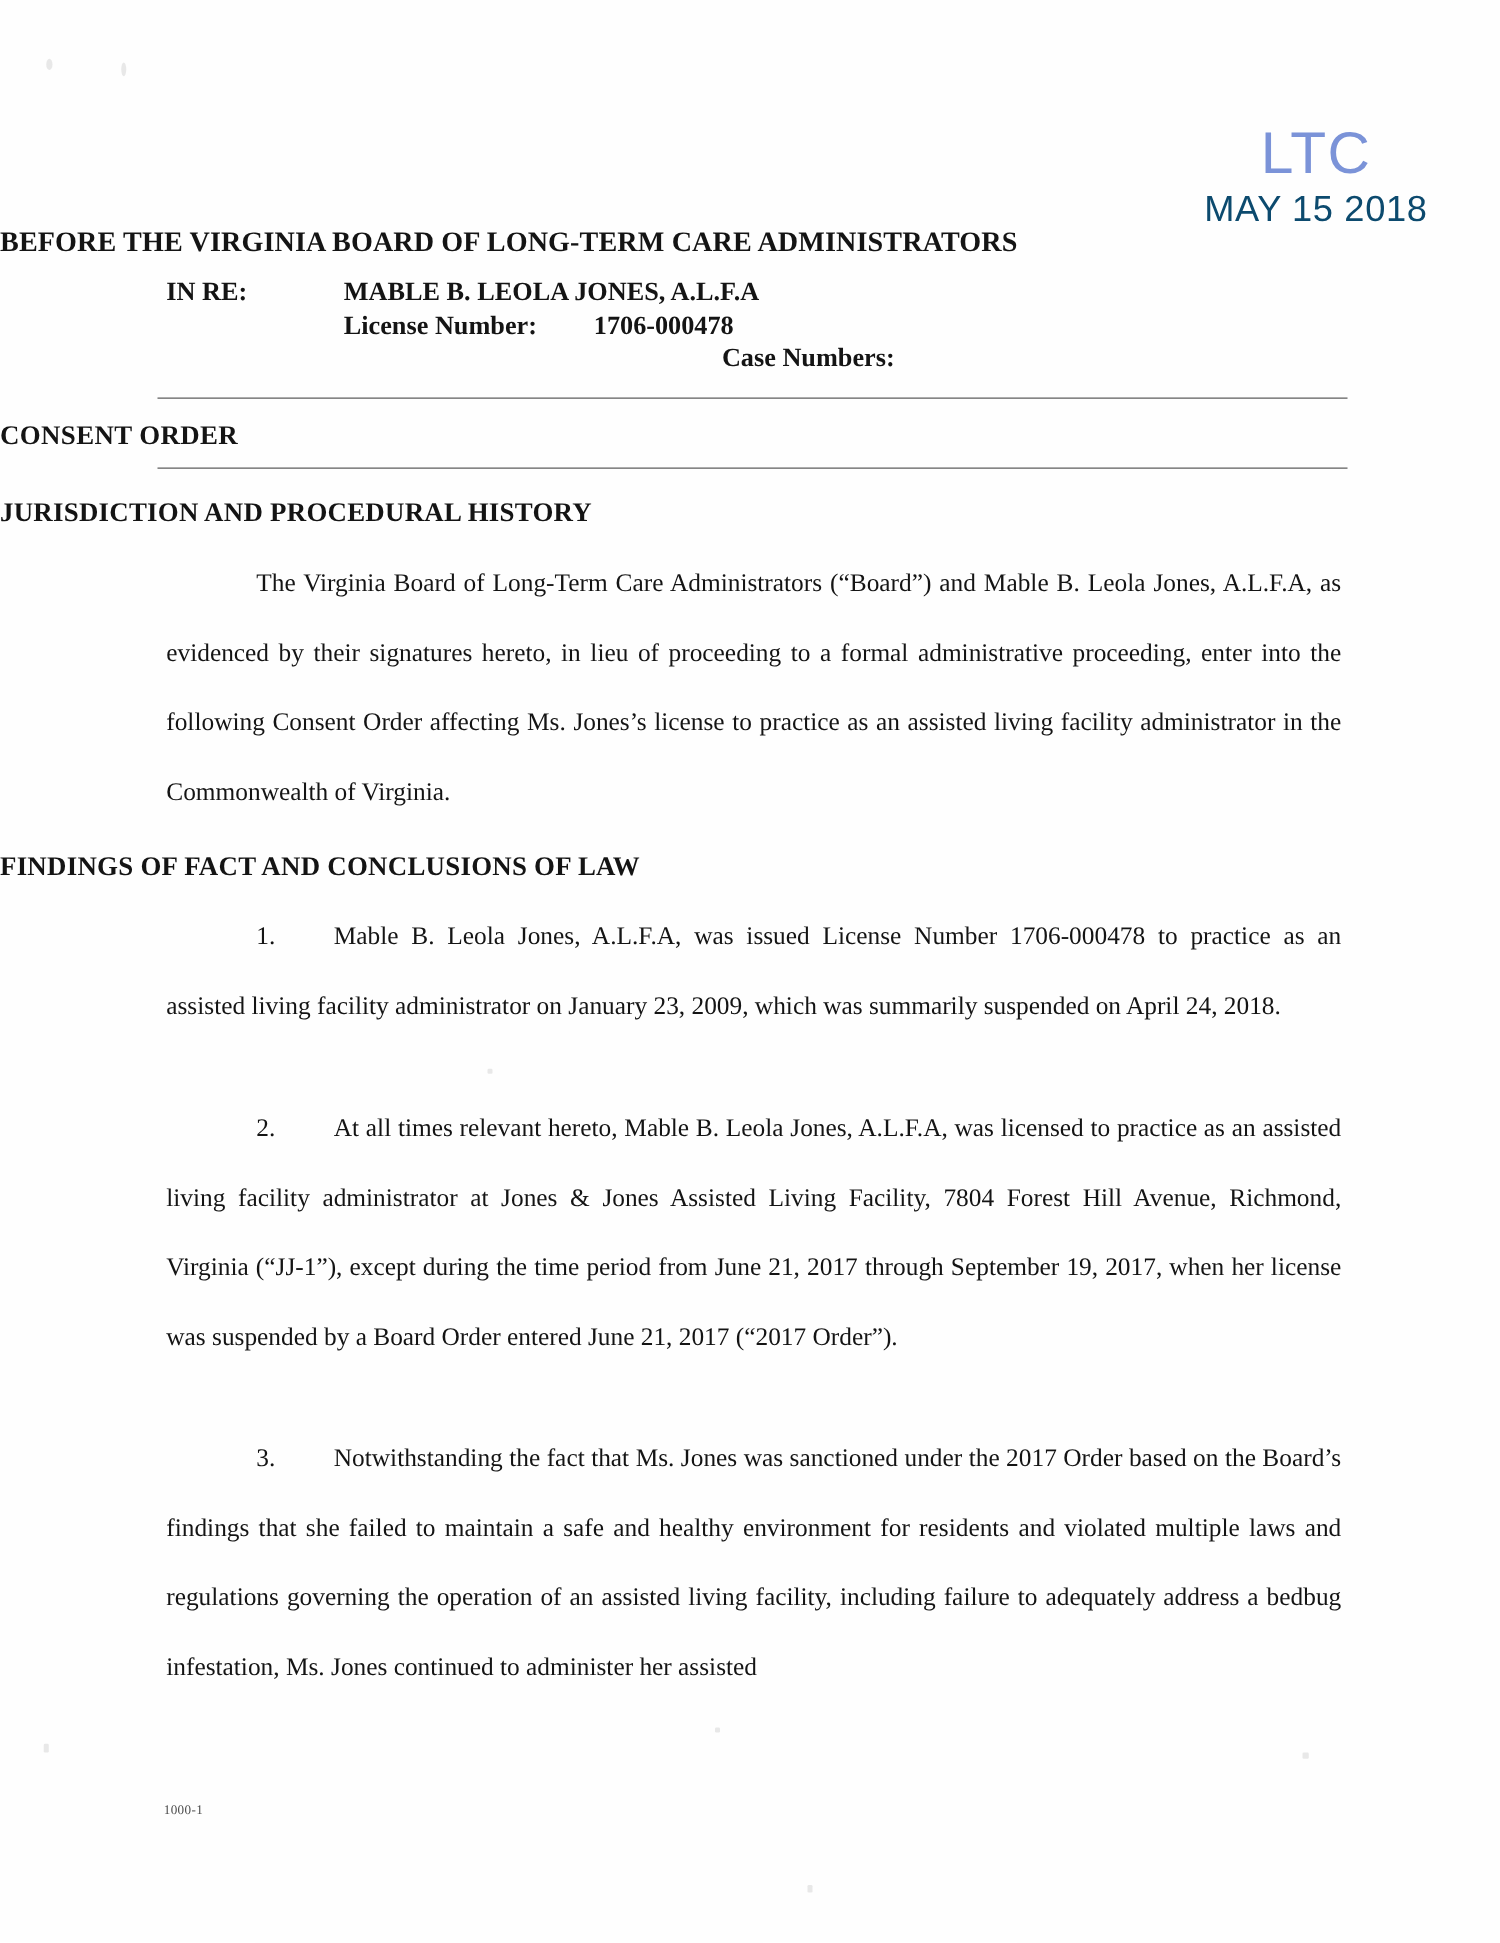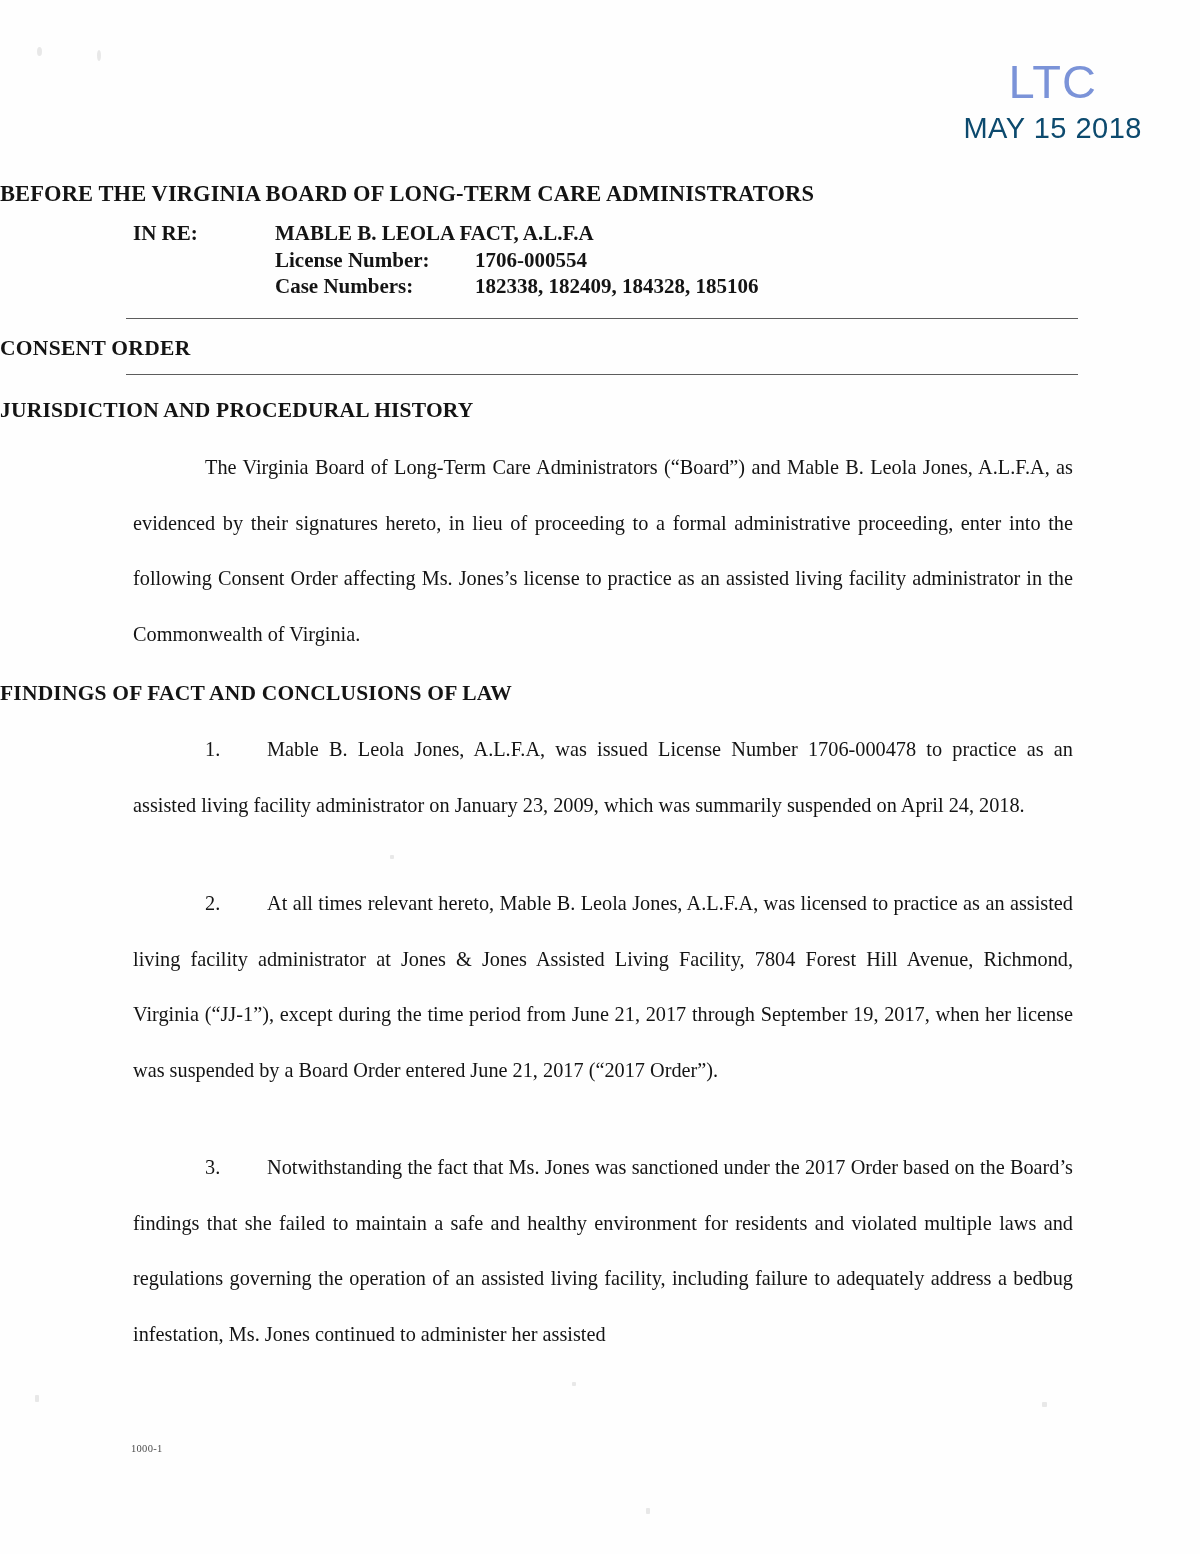--- a/index.html
+++ b/index.html
@@ -40,20 +40,21 @@
     pointer-events: none;
   }
   .stamp-agency {
     font-family: "Liberation Sans", "DejaVu Sans", sans-serif;
     font-size: 47px;
     letter-spacing: 1px;
     color: #7b93d8;
     font-weight: 400;
     display: block;
     filter: blur(.35px);
+    margin-top: 40px;
   }
   .stamp-date {
     font-family: "Liberation Sans", "DejaVu Sans", sans-serif;
     font-size: 29px;
     font-weight: normal;
     letter-spacing: .5px;
     color: #0c4a6e;
     display: block;
     margin-top: 9px;
     filter: blur(.3px);
@@ -182,31 +183,30 @@
   <div class="stamp">
     <span class="stamp-agency">LTC</span>
     <span class="stamp-date">MAY 15 2018</span>
   </div>
 
   <div class="doc-title">BEFORE THE VIRGINIA BOARD OF LONG-TERM CARE ADMINISTRATORS</div>
 
   <div class="in-re-block">
     <div class="in-re-row">
       <span class="in-re-tag">IN RE:</span>
-      <span class="in-re-name">MABLE B. LEOLA FACT, A.L.F.A</span>
+      <span class="in-re-name">MABLE B. LEOLA JONES, A.L.F.A</span>
     </div>
     <div class="in-re-row">
       <span class="in-re-tag"></span>
       <span class="in-re-label">License Number:</span>
-      <span class="in-re-value">1706-000554</span>
+      <span class="in-re-value">1706-000478</span>
     </div>
     <div class="in-re-row">
       <span class="in-re-tag"></span>
       <span class="in-re-label">Case Numbers:</span>
-      <span class="in-re-value">182338, 182409, 184328, 185106</span>
     </div>
   </div>
 
   <div class="rule top"></div>
   <div class="consent-order">CONSENT ORDER</div>
   <div class="rule bottom"></div>
 
   <div class="section-heading jurisdiction">JURISDICTION AND PROCEDURAL HISTORY</div>
   <div class="body-block intro">
     <p class="indent-first">The Virginia Board of Long-Term Care Administrators (“Board”) and Mable B. Leola Jones, A.L.F.A, as evidenced by their signatures hereto, in lieu of proceeding to a formal administrative proceeding, enter into the following Consent Order affecting Ms. Jones’s license to practice as an assisted living facility administrator in the Commonwealth of Virginia.</p>

